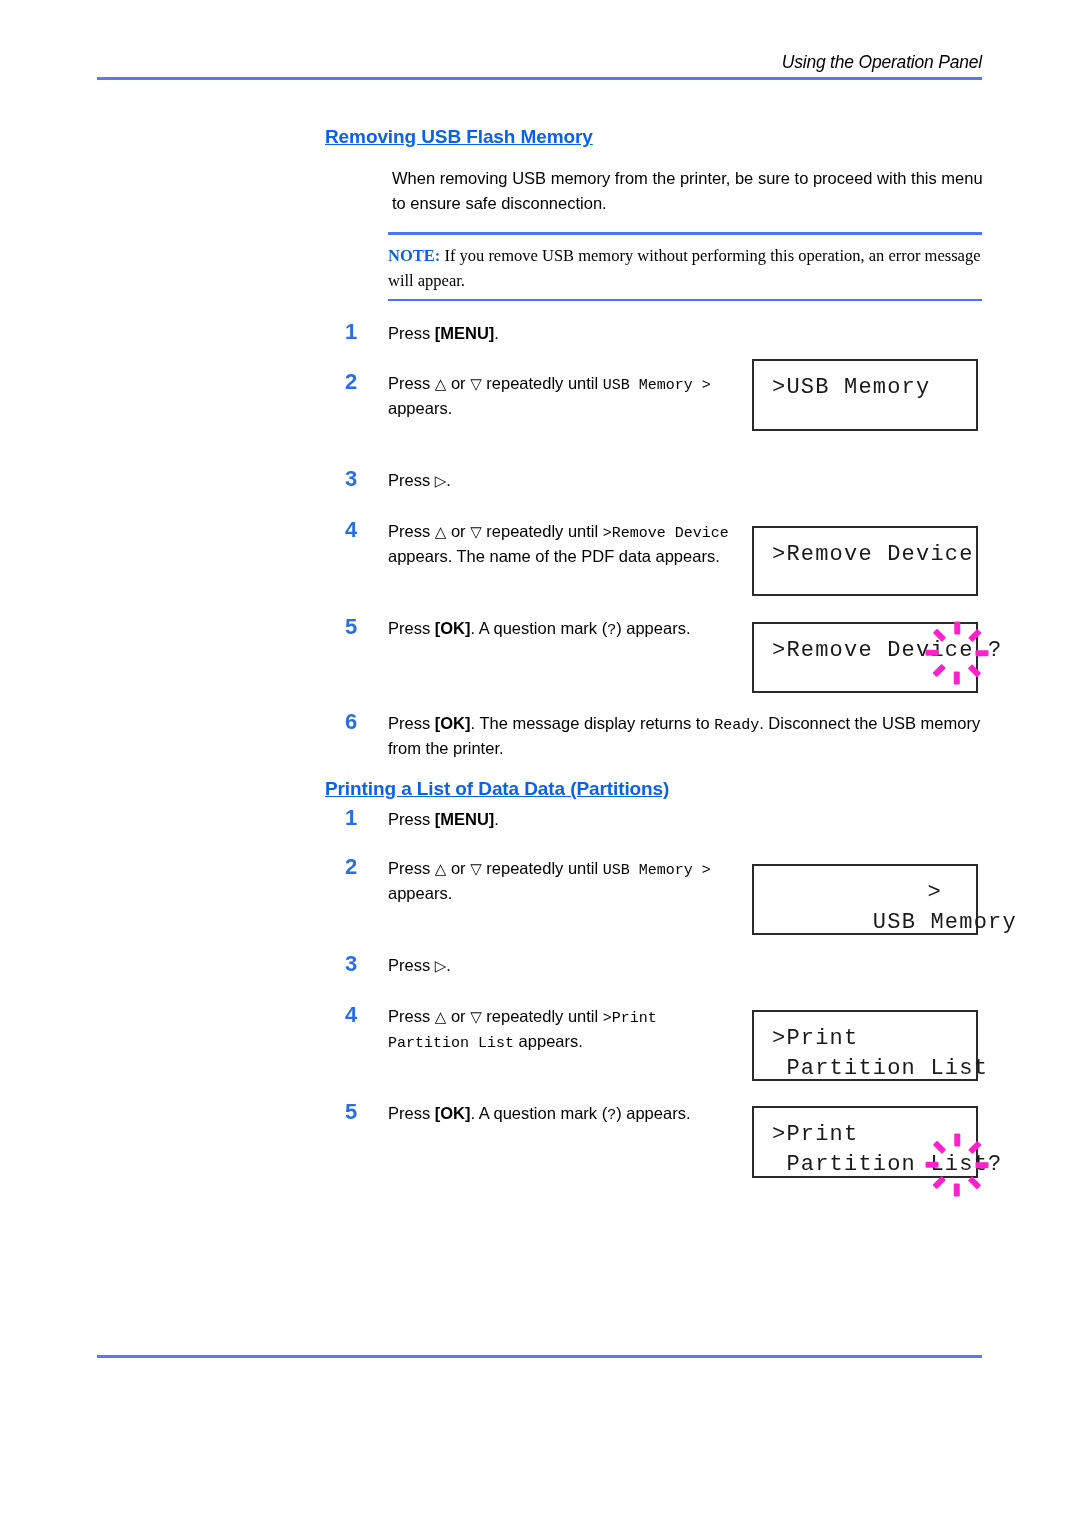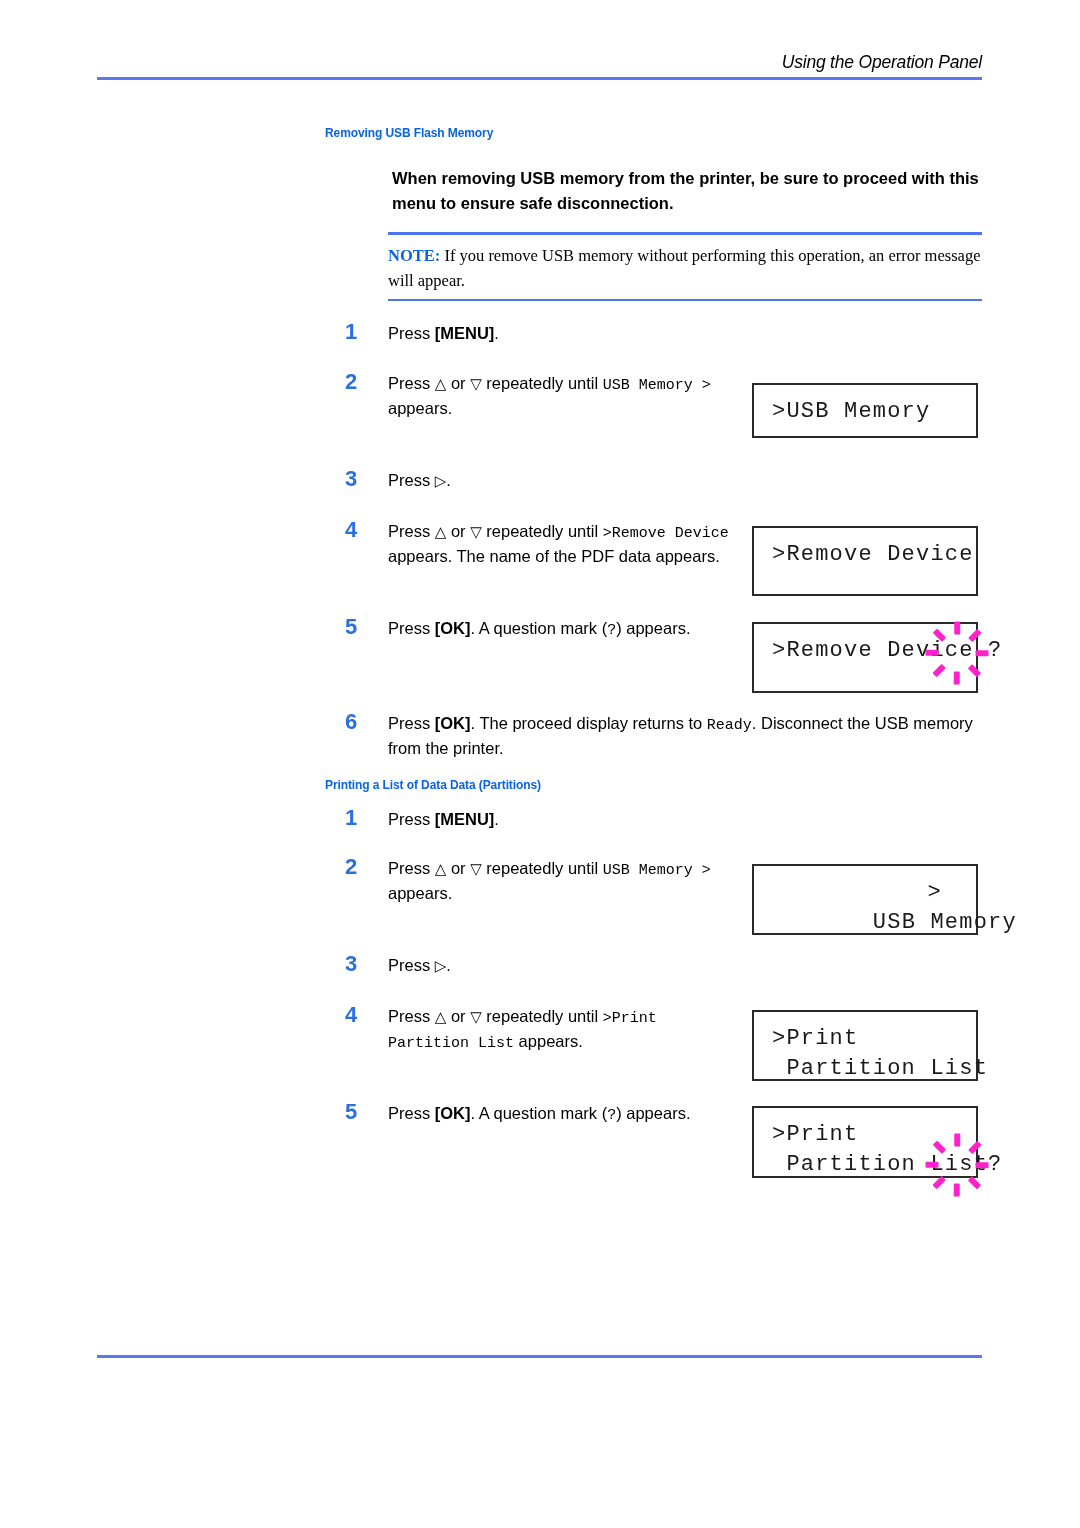--- a/index.html
+++ b/index.html
@@ -43,23 +43,24 @@
     position: absolute;
     left: 0;
     top: 0;
     width: 1080px;
   }
 
   .section-heading {
     position: absolute;
     color: #0a64e0;
     font-weight: bold;
-    font-size: 12px;
+    font-size: 19px;
     letter-spacing: -0.1px;
     white-space: nowrap;
+    text-decoration: underline;
   }
 
   .body-para {
     position: absolute;
     font-size: 16.5px;
     line-height: 25px;
     color: #000;
   }
 
   
@@ -197,21 +198,21 @@
 
 <div id="page-header">
   <div class="header-title">Using the Operation Panel</div>
   <div class="header-rule"></div>
 </div>
 
 <div id="content">
 
   <div class="section-heading" style="left:325px; top:126px;">Removing USB Flash Memory</div>
 
-  <div class="body-para" style="left:392px; top:166px; width:592px;font-weight:bold;">When removing USB memory from the printer, be sure to proceed with this menu to ensure safe disconnection.</div>
+  <div class="body-para" style="left:392px; top:166px; width:592px;">When removing USB memory from the printer, be sure to proceed with this menu to ensure safe disconnection.</div>
 
   <div id="note-block">
     <div class="note-rule"></div>
     <div class="note-body">
       <span class="note-label">NOTE:</span>
       <span>If you remove USB memory without performing this operation, an error message will appear.</span>
     </div>
     <div class="note-rule"></div>
   </div>
 
@@ -235,21 +236,21 @@
     <div class="step-text" style="width:345px;"><span>Press </span><span class="tri">△</span><span> or </span><span class="tri">▽</span><span> repeatedly until </span><span class="mono">&gt;Remove Device</span><span> appears. The name of the PDF data appears.</span></div>
   </div>
 
   <div class="step" style="left:338px; top:615px; width:400px;">
     <div class="step-num">5</div>
     <div class="step-text" style="width:355px;"><span>Press </span><span class="kb">[OK]</span><span>. A question mark (</span><span class="mono">?</span><span>) appears.</span></div>
   </div>
 
   <div class="step" style="left:338px; top:710px; width:650px;">
     <div class="step-num">6</div>
-    <div class="step-text" style="width:608px;"><span>Press </span><span class="kb">[OK]</span><span>. The proceed display returns to </span><span class="mono">Ready</span><span>. Disconnect the USB memory from the printer.</span></div>
+    <div class="step-text" style="width:608px;"><span>Press </span><span class="kb">[OK]</span><span>. The message display returns to </span><span class="mono">Ready</span><span>. Disconnect the USB memory from the printer.</span></div>
   </div>
 
   <div class="section-heading" style="left:325px; top:778px;">Printing a List of Data Data (Partitions)</div>
 
   <div class="step" style="left:338px; top:806px; width:600px;">
     <div class="step-num">1</div>
     <div class="step-text" style="width:560px;"><span>Press </span><span class="kb">[MENU]</span><span>.</span></div>
   </div>
 
   <div class="step" style="left:338px; top:855px; width:380px;">
@@ -265,21 +266,21 @@
   <div class="step" style="left:338px; top:1003px; width:380px;">
     <div class="step-num">4</div>
     <div class="step-text" style="width:330px;"><span>Press </span><span class="tri">△</span><span> or </span><span class="tri">▽</span><span> repeatedly until </span><span class="mono">&gt;Print Partition List</span><span> appears.</span></div>
   </div>
 
   <div class="step" style="left:338px; top:1100px; width:400px;">
     <div class="step-num">5</div>
     <div class="step-text" style="width:355px;"><span>Press </span><span class="kb">[OK]</span><span>. A question mark (</span><span class="mono">?</span><span>) appears.</span></div>
   </div>
 
-  <div class="lcd" style="left:752px; top:383px; width:226px; height:55px;">
+  <div class="lcd" style="left:752px; top:359px; width:226px; height:72px;">
     <div class="lcd-row">&gt;USB Memory</div>
     <div class="lcd-row"></div>
   </div>
 
   <div class="lcd" style="left:752px; top:526px; width:226px; height:70px;">
     <div class="lcd-row">&gt;Remove Device</div>
     <div class="lcd-row"></div>
   </div>
 
   <div class="lcd" style="left:752px; top:622px; width:226px; height:71px;">

